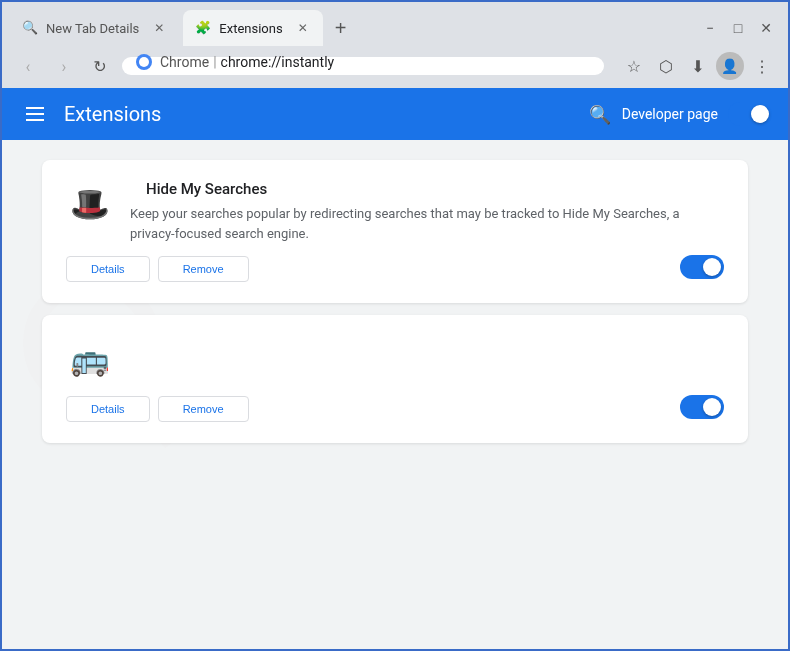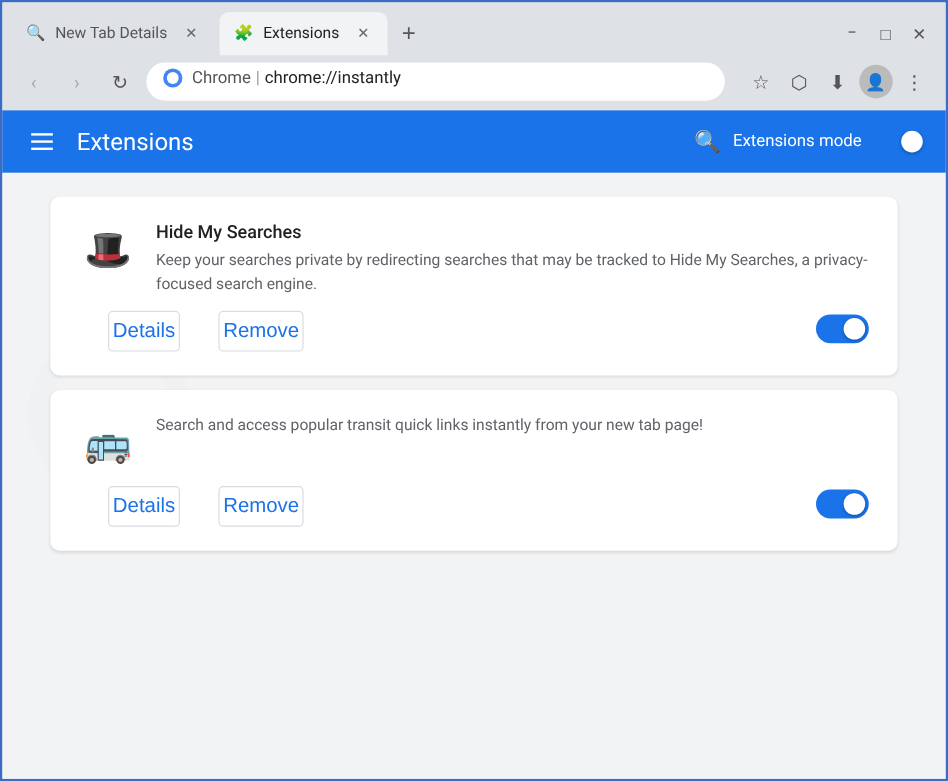--- a/index.html
+++ b/index.html
@@ -123,28 +123,28 @@
       cursor: pointer;
       color: #555;
       font-size: 16px;
     }
 
     .nav-btn.disabled { color: #aaa; cursor: default; }
 
     .url-bar {
       flex: 1;
       display: flex;
-      align-items: flex-start;
+      align-items: flex-end;
       background: #fff;
       border-radius: 20px;
       padding: 5px 14px;
       gap: 8px;
       font-size: 14px;
       color: #202124;
-      height: 32px;
+      height: 18px;
     }
 
     .url-favicon {
       width: 16px;
       height: 16px;
       border-radius: 50%;
       background: #4285f4;
       display: flex;
       align-items: center;
       justify-content: center;
@@ -343,44 +343,44 @@
 
     .ext-info {
       flex: 1;
     }
 
     .ext-name {
       font-size: 15px;
       font-weight: 500;
       color: #202124;
       margin-bottom: 6px;
+      margin-left: 16px;
     }
 
     .ext-description {
       font-size: 13px;
       color: #5f6368;
       line-height: 1.5;
     }
 
     .ext-actions {
       display: flex;
       align-items: center;
       gap: 8px;
     }
 
     .ext-btn {
-      padding: 6px 3px;
+      padding: 6px 24px;
       border: 1px solid #dadce0;
       border-radius: 4px;
       background: white;
       color: #1a73e8;
-      font-size: 17px;
+      font-size: 11px;
       font-weight: 500;
       cursor: pointer;
-      margin-left: 24px;
     }
 
     .ext-toggle-area {
       margin-left: auto;
     }
 
     .toggle-blue {
       width: 44px;
       height: 24px;
       border-radius: 12px;
@@ -458,21 +458,21 @@
 
   <div class="extensions-header">
     <div class="hamburger-btn">
       <span></span>
       <span></span>
       <span></span>
     </div>
     <span class="ext-title">Extensions</span>
     <div class="dev-mode-area">
       <span class="search-icon-header">🔍</span>
-      <span class="dev-mode-label">Extensions mode</span>
+      <span class="dev-mode-label">Developer page</span>
       <div class="toggle-switch on">
         <div class="toggle-knob2"></div>
       </div>
     </div>
   </div>
 
   <div class="page-content">
 
     <div class="search-watermark">
       <svg width="160" height="300" viewBox="0 0 160 300">
@@ -482,39 +482,38 @@
     </div>
     <div class="watermark">RISH.COM</div>
 
     <div class="extensions-list">
 
       <div class="extension-card">
         <div class="ext-top">
           <div class="ext-icon">🎩</div>
           <div class="ext-info">
             <div class="ext-name">Hide My Searches</div>
-            <div class="ext-description">Keep your searches private by redirecting searches that may be tracked to Hide My Searches, a privacy-focused search engine.</div>
+            <div class="ext-description">Keep your searches popular by redirecting searches that may be tracked to Hide My Searches, a privacy-focused search engine.</div>
           </div>
         </div>
         <div class="ext-actions">
           <button class="ext-btn">Details</button>
           <button class="ext-btn">Remove</button>
           <div class="ext-toggle-area">
             <div class="toggle-blue">
               <div class="tk"></div>
             </div>
           </div>
         </div>
       </div>
 
       <div class="extension-card">
         <div class="ext-top">
           <div class="ext-icon">🚌</div>
           <div class="ext-info">
-            <div class="ext-description">Search and access popular transit quick links instantly from your new tab page!</div>
           </div>
         </div>
         <div class="ext-actions">
           <button class="ext-btn">Details</button>
           <button class="ext-btn">Remove</button>
           <div class="ext-toggle-area">
             <div class="toggle-blue">
               <div class="tk"></div>
             </div>
           </div>

